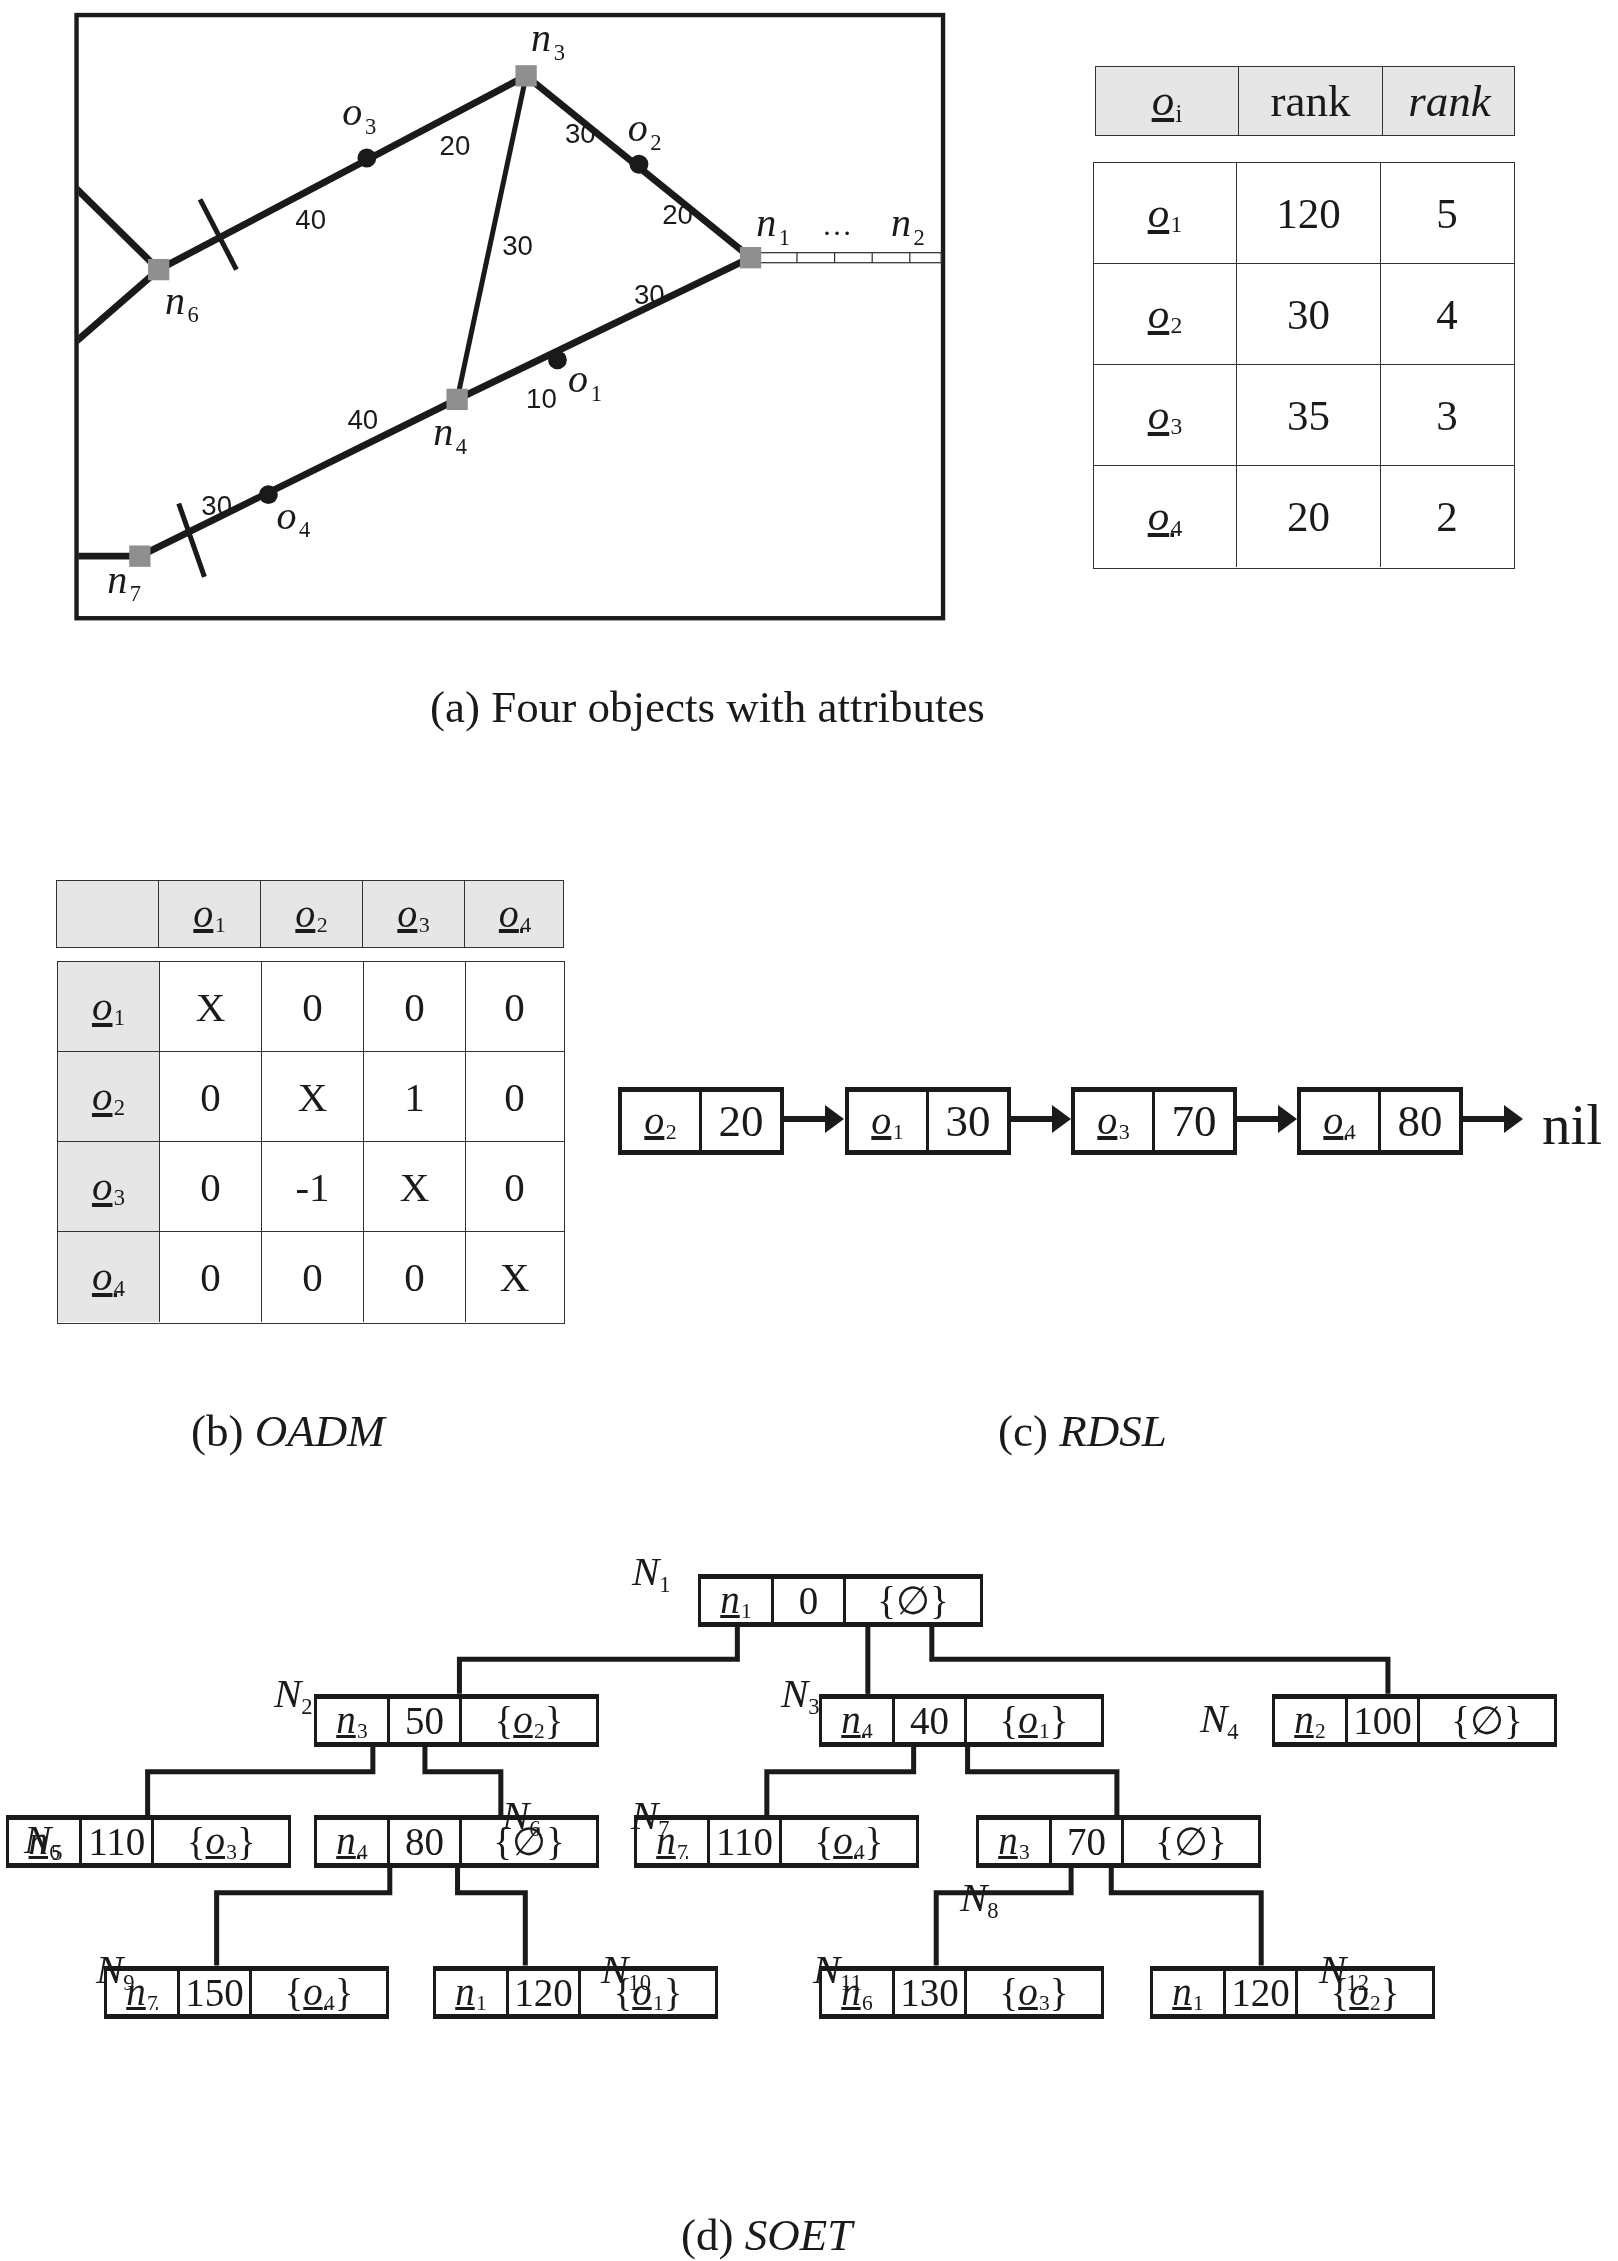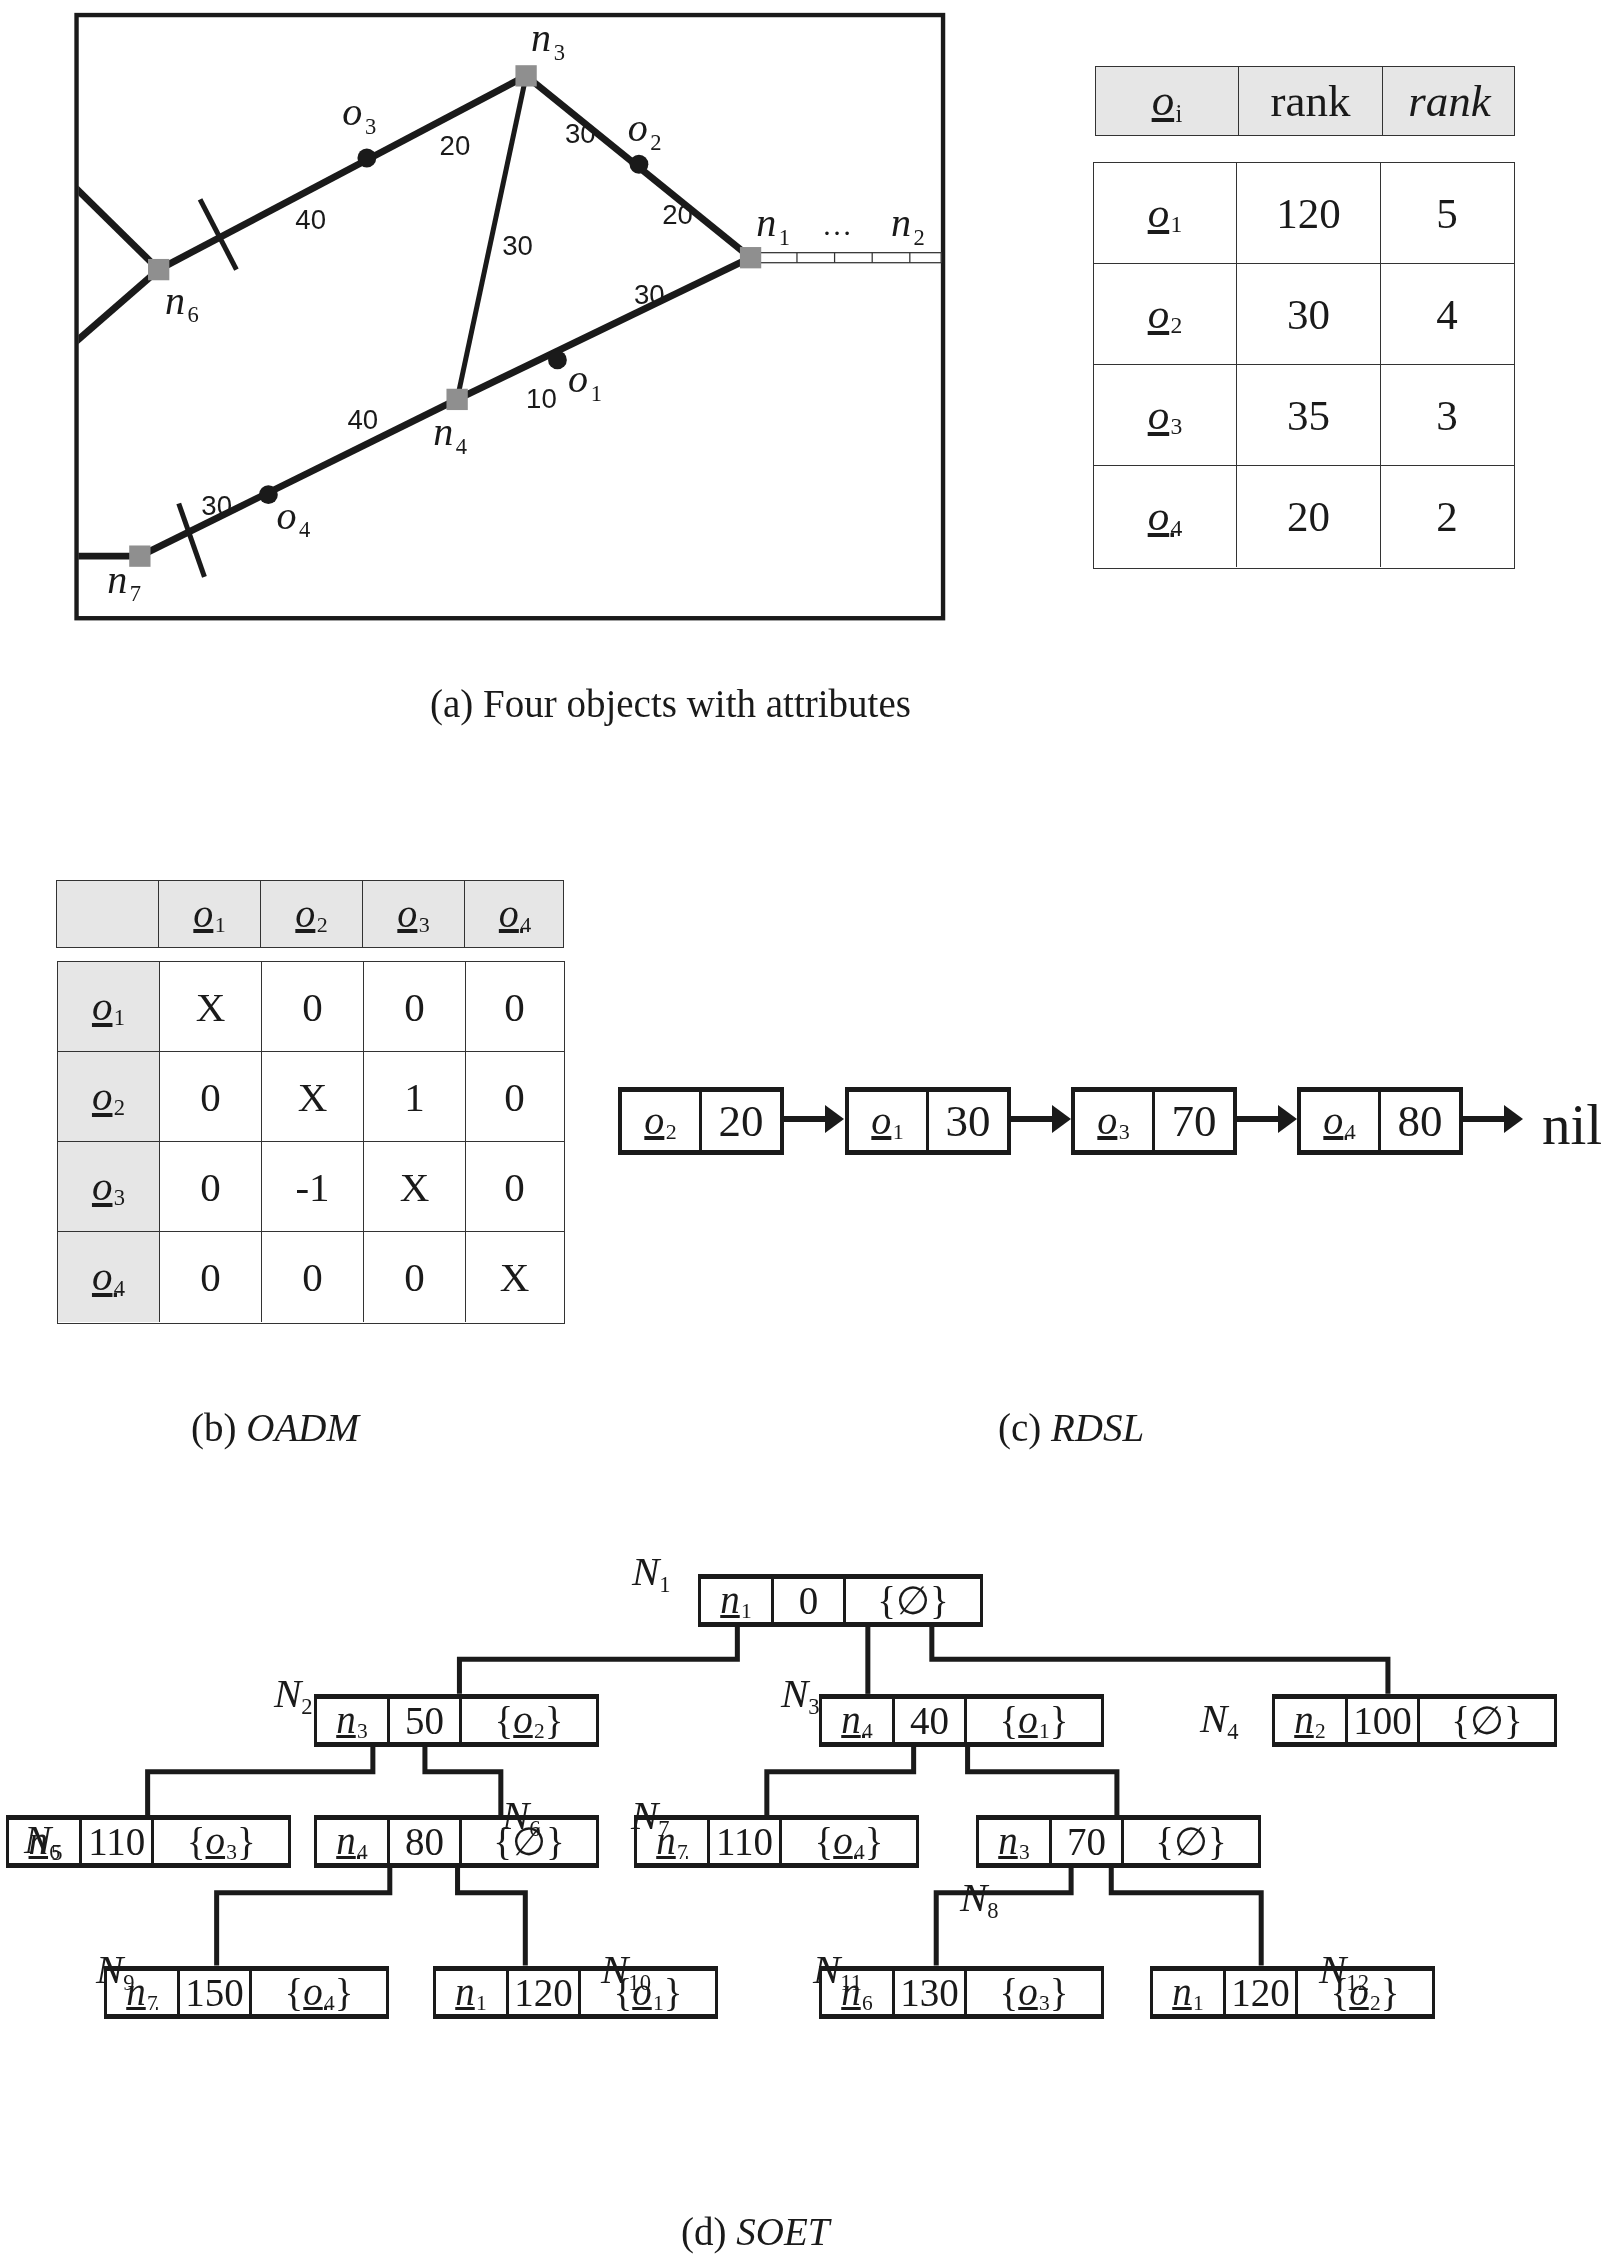--- a/index.html
+++ b/index.html
@@ -1,18 +1,18 @@
 <!DOCTYPE html>
 <html style="font-size:10px"><head>
 <meta charset="utf-8">
 <style>
   html, body { margin:0; padding:0; background:#ffffff; }
   body { width:1619px; height:2261px; position:relative; overflow:hidden;
          font-family:"Liberation Serif","DejaVu Serif",serif; color:#1a1a1a; }
-  .caption { position:absolute; font-size:39px; white-space:nowrap; }
+  .caption { position:absolute; font-size:45px; white-space:nowrap; }
   .caption .it { font-style:italic; }
   
   .m { font-style:italic;text-decoration:underline; }
   .m sub { font-style:normal; font-size:0.55em; vertical-align:-0.25em; margin-left:1.3px; }
 
   
   .attr-head { position:absolute; left:1095px; top:66px; width:420px; height:70px;
                display:grid; grid-template-columns:143px 144px 133px; background:#e6e6e6;
                border:1.3px solid #333; box-sizing:border-box; }
   .attr-head div { border-right:1.3px solid #333; display:flex; align-items:center; justify-content:center; font-size:45px; }

